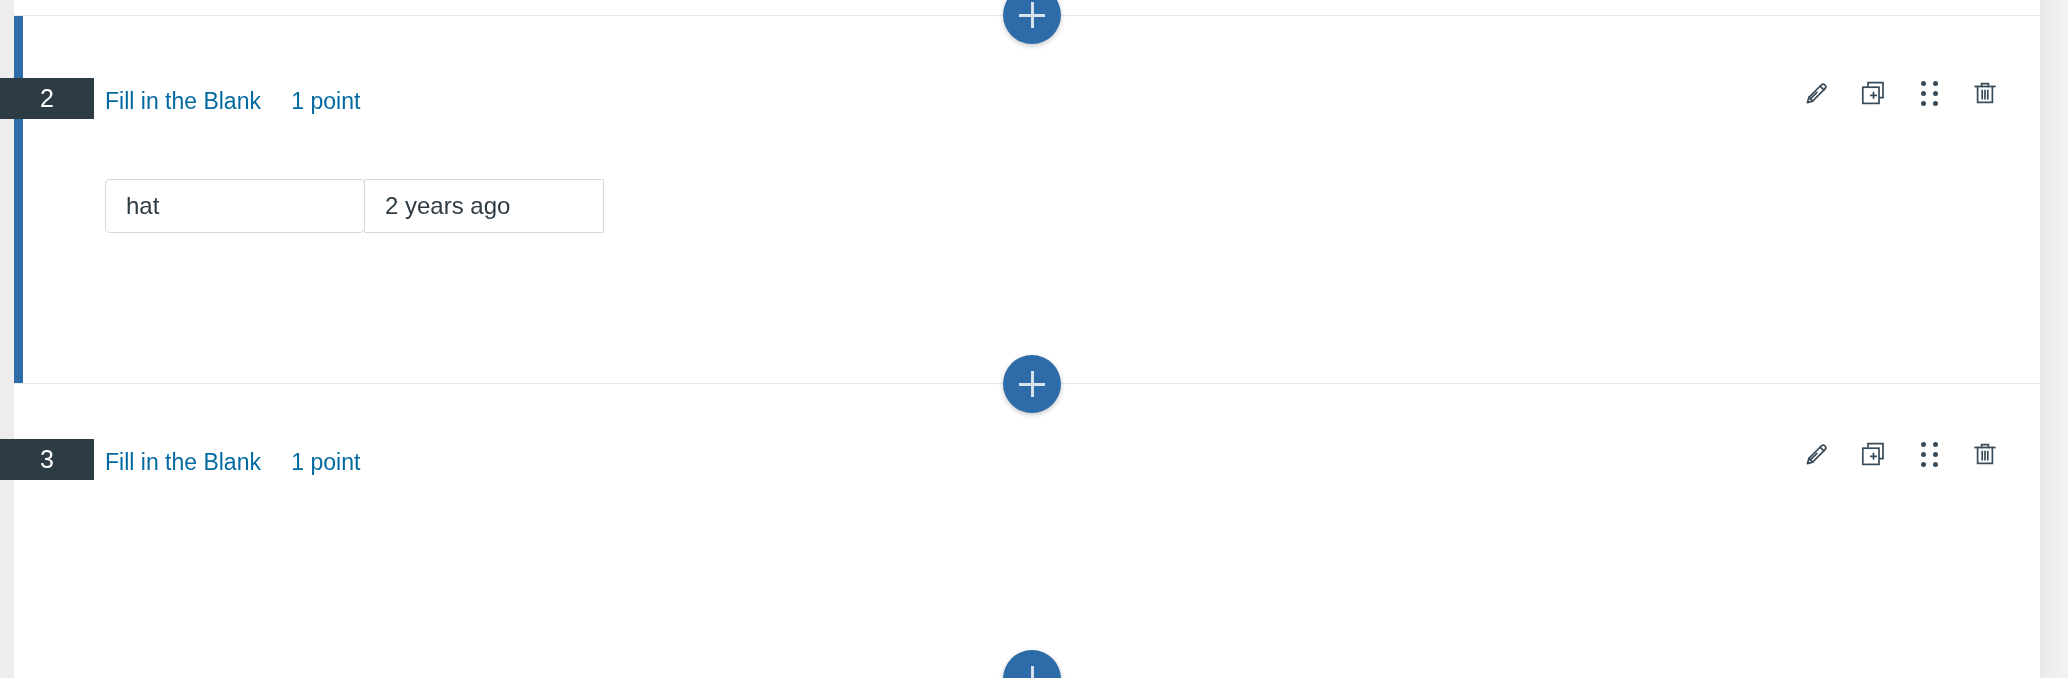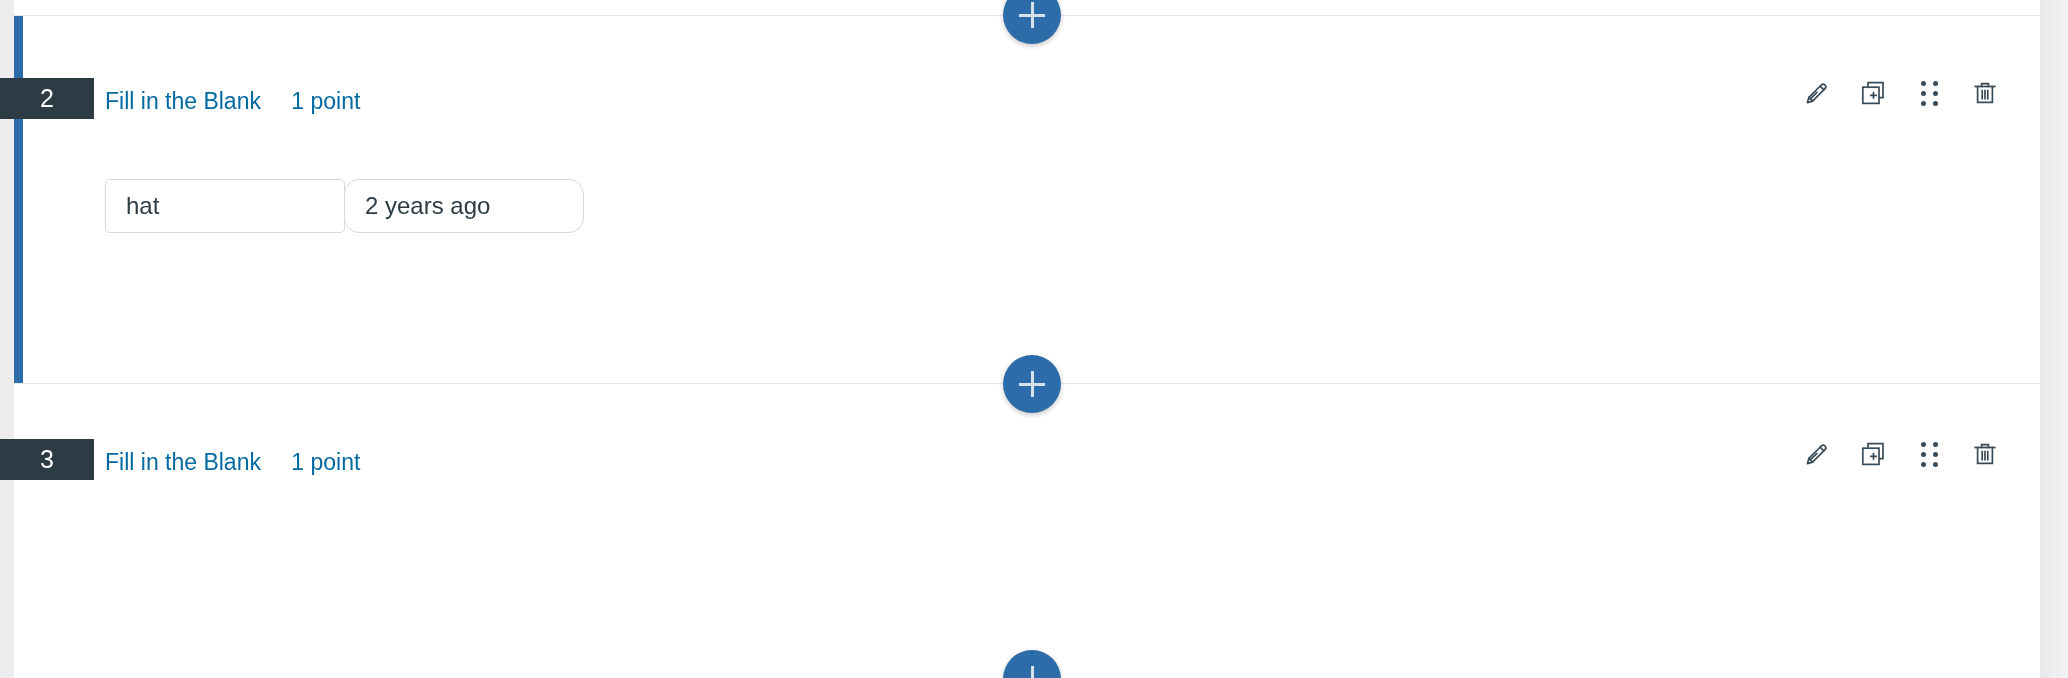--- a/index.html
+++ b/index.html
@@ -128,30 +128,30 @@
 
   
   .answer-row {
     position: absolute;
     display: flex;
   }
   .answer-box {
     box-sizing: border-box;
     height: 54px;
     border: 1px solid #d6dade;
-    border-radius: 15px;
+    border-radius: 1px;
     background: #ffffff;
     display: flex;
     align-items: center;
     padding: 0 20px;
     font-size: 24px;
     color: #2d3b45;
     white-space: nowrap;
   }
-  .answer-box.first  { width: 240px; border-radius: 5px; }
+  .answer-box.first  { width: 260px; border-radius: 5px; }
   .answer-box.second { width: 240px; margin-left: -1px; }
 
   
   .add-btn {
     position: absolute;
     width: 58px;
     height: 58px;
     border-radius: 50%;
     background: #2d6ca8;
     border: none;

